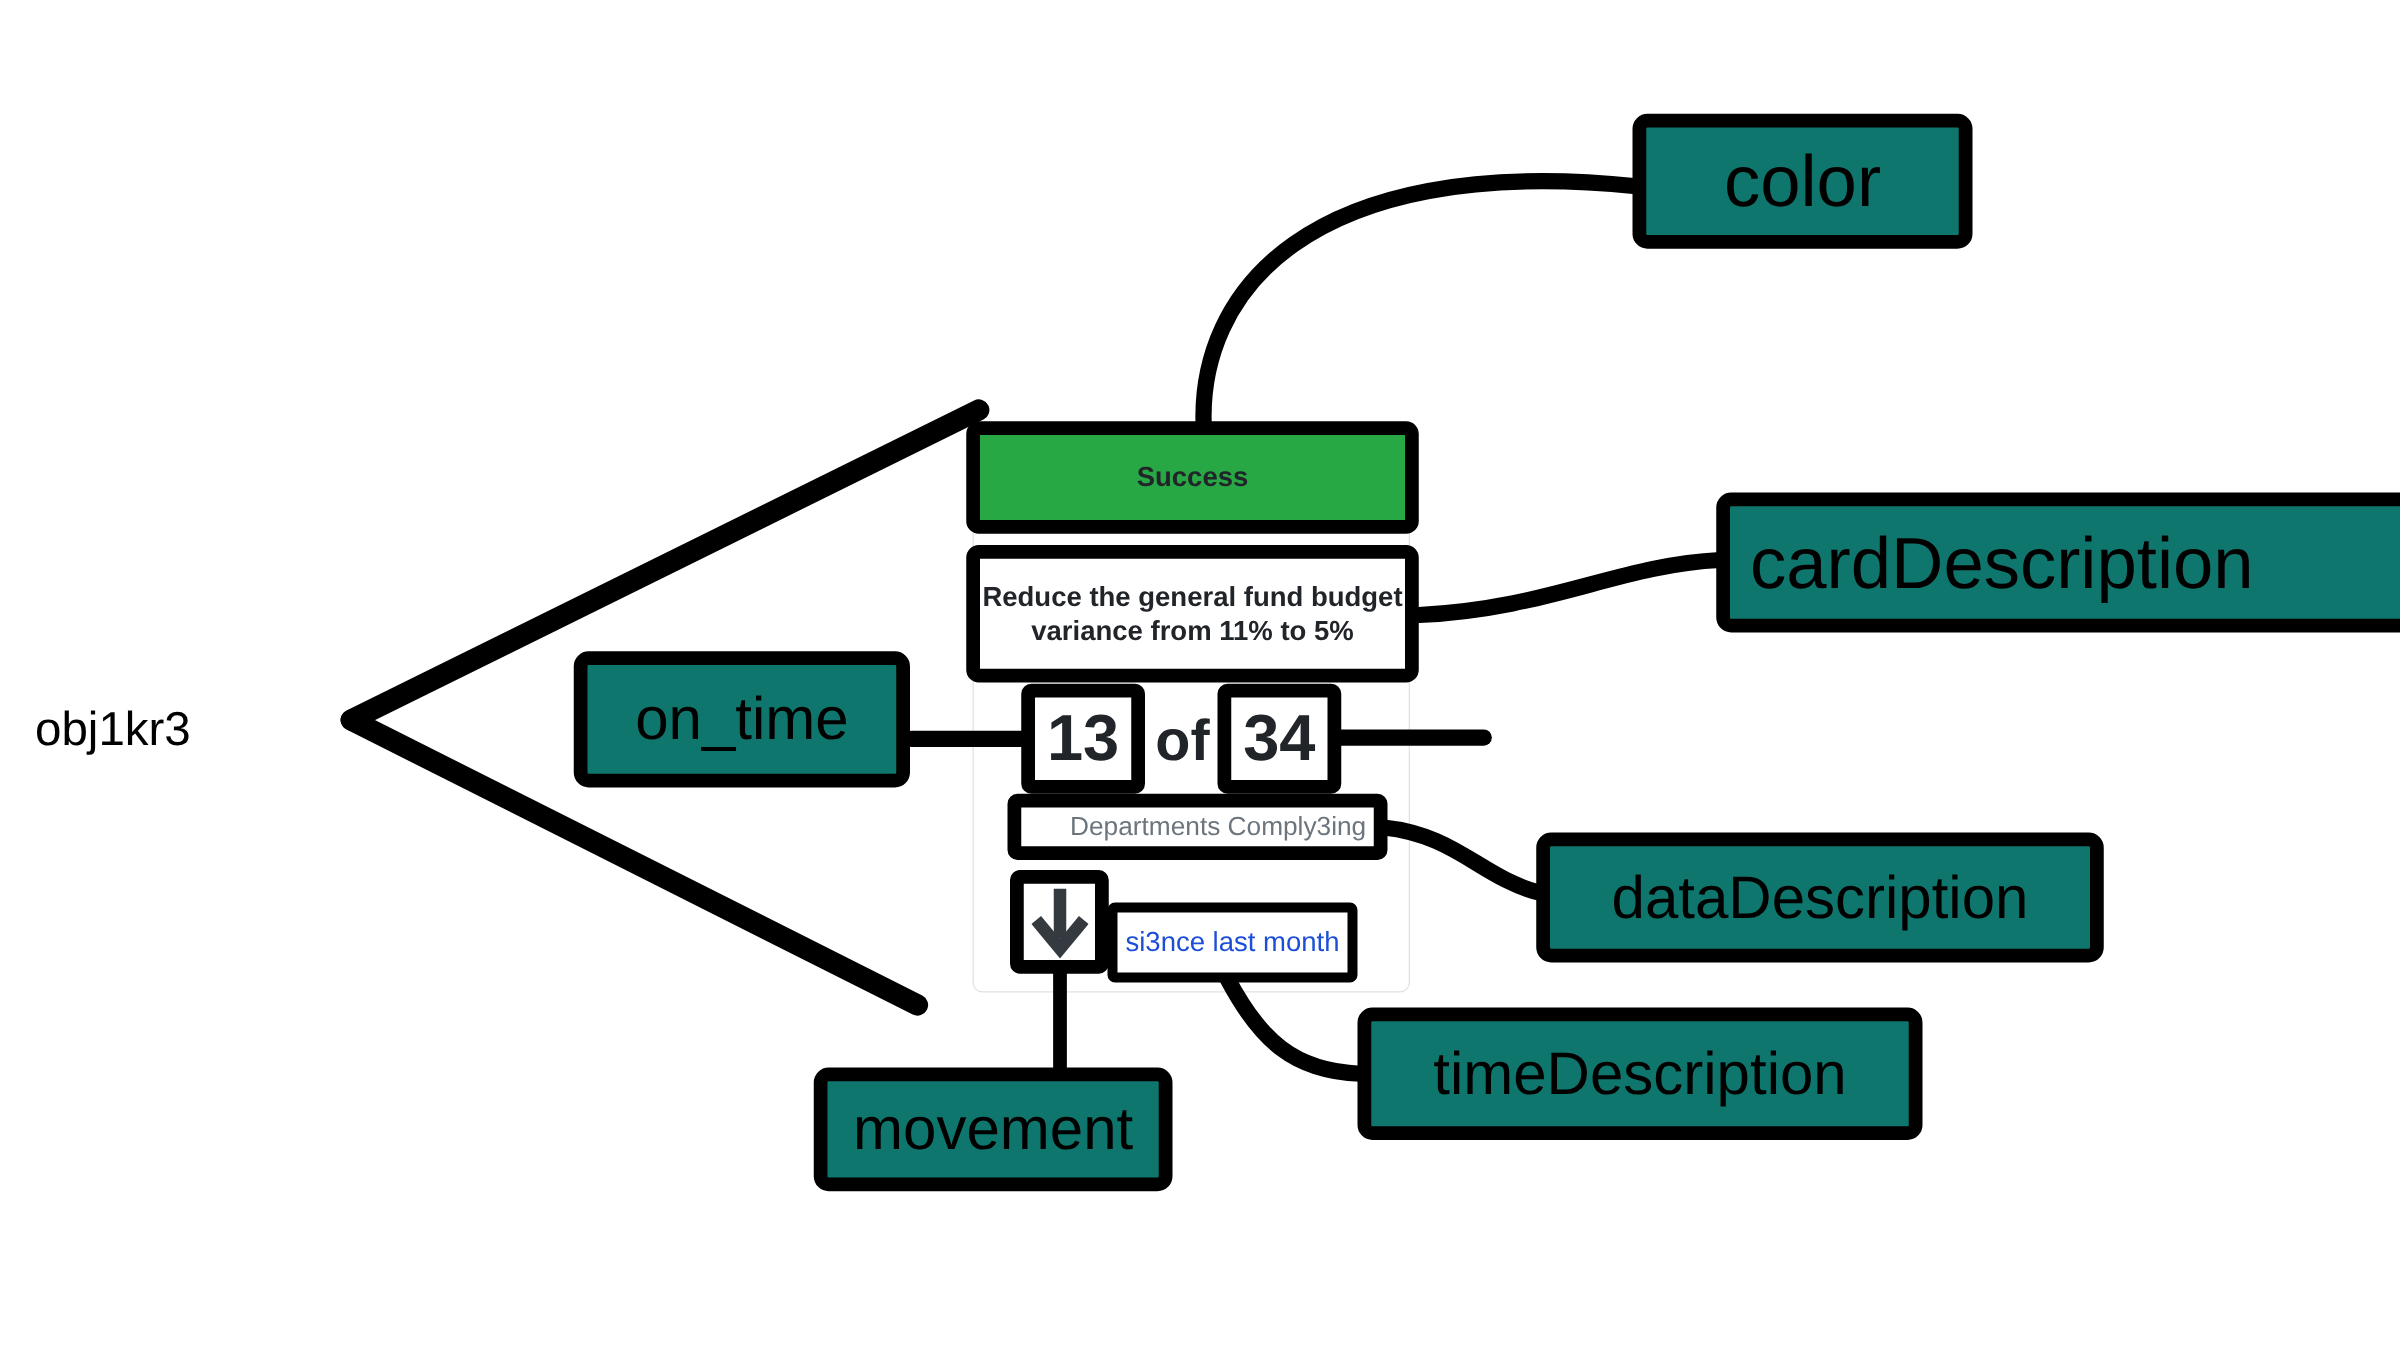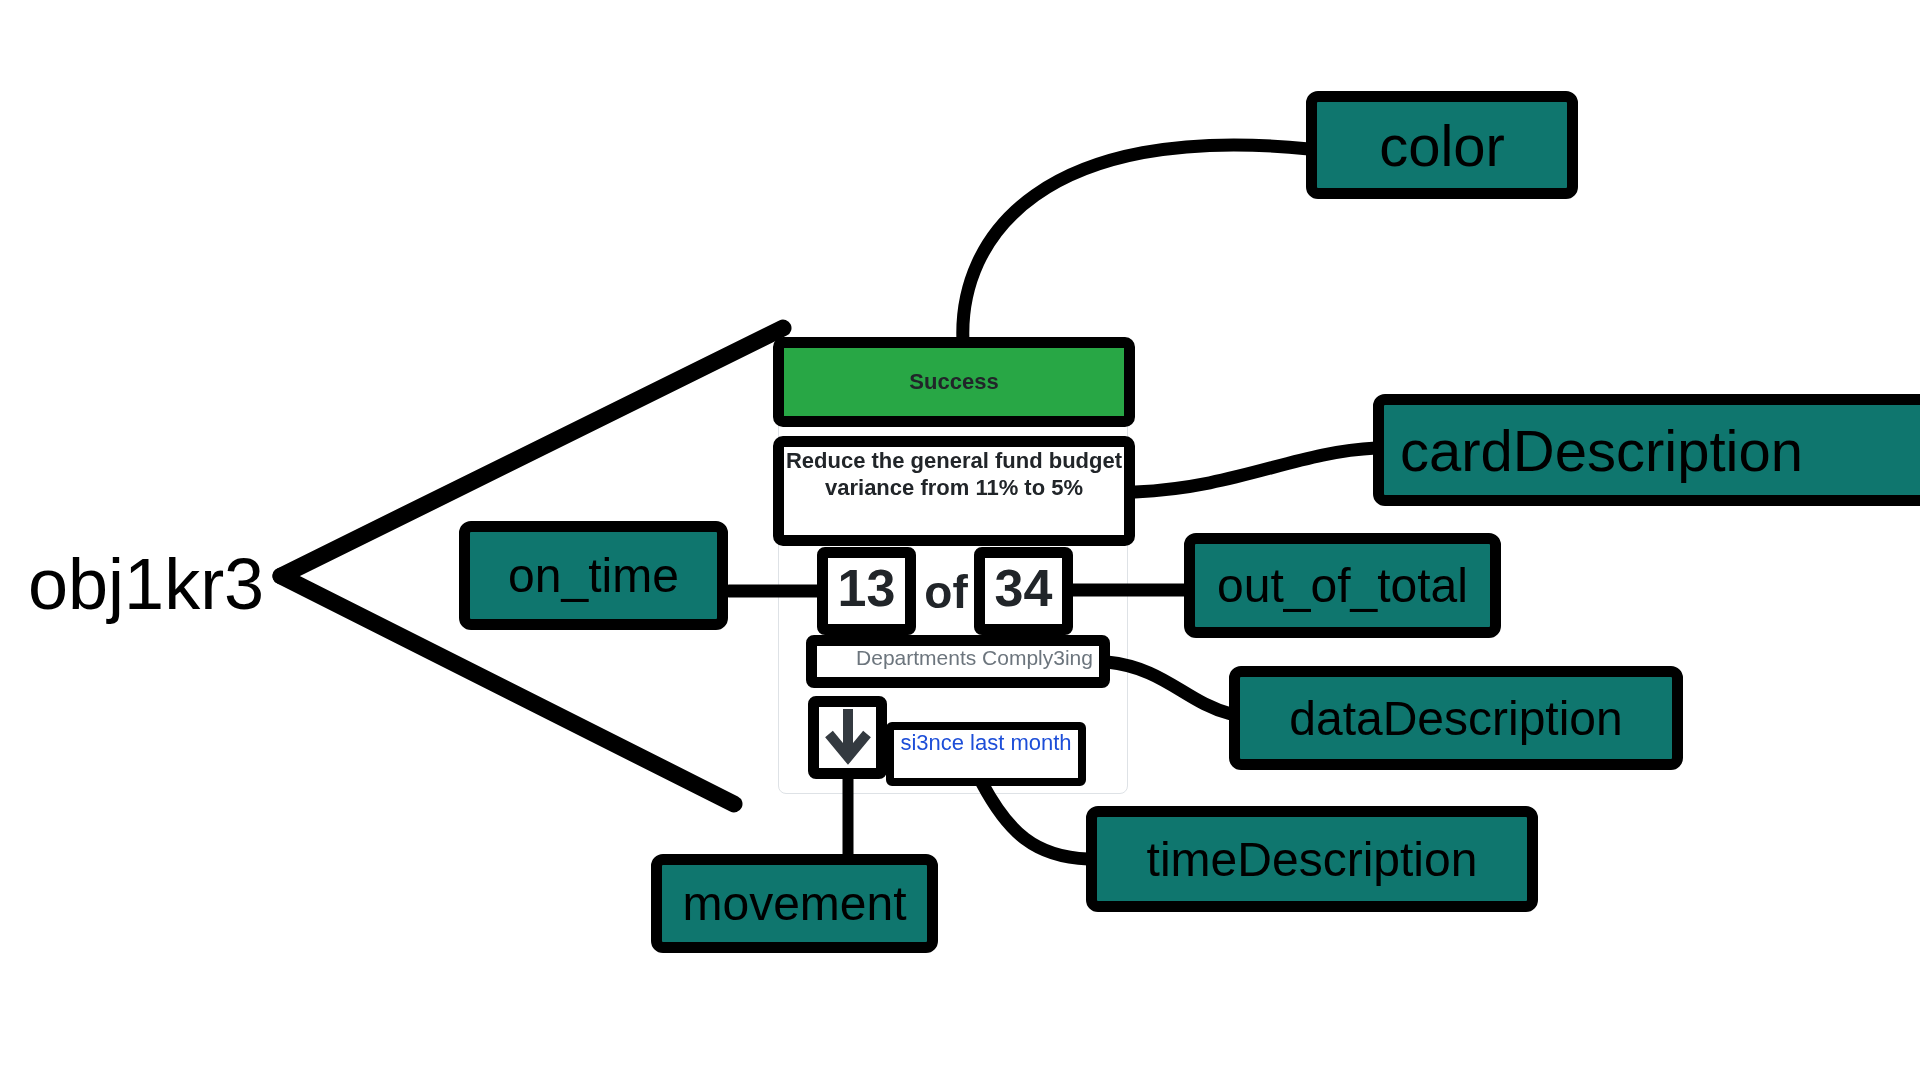--- a/index.html
+++ b/index.html
@@ -34,21 +34,21 @@
   }
   
   .hl {
     position: absolute;
     border: 11px solid #000;
     border-radius: 10px;
     background: #ffffff;
     box-sizing: border-box;
     z-index: 2;
     display: flex;
-    align-items: flex-start;
+    align-items: center;
     justify-content: center;
   }
   .hl-status { left: 773px; top: 337px; width: 362px; height: 90px; padding: 0; }
   .status-banner {
     width: 100%; height: 100%;
     background: #28a745;
     display: flex; align-items: center; justify-content: center;
     font-size: 22px; font-weight: 700; color: #212529;
   }
   .hl-desc { left: 773px; top: 436px; width: 362px; height: 110px; }
@@ -95,21 +95,21 @@
   .lb-color    { left: 1306px; top: 91px;  width: 272px; height: 108px; }
   .lb-carddesc { left: 1373px; top: 394px; width: 562px; height: 112px; justify-content: flex-start; padding-left: 16px; }
   .lb-ontime   { left: 459px;  top: 521px; width: 269px; height: 109px; text-align: right; }
   .lb-outtotal { left: 1184px; top: 533px; width: 317px; height: 105px; }
   .lb-datadesc { left: 1229px; top: 666px; width: 454px; height: 104px; }
   .lb-timedesc { left: 1086px; top: 806px; width: 452px; height: 106px; }
   .lb-movement { left: 651px;  top: 854px; width: 287px; height: 99px; }
   .obj-label {
     position: absolute;
     left: 28px; top: 549px;
-    font-size: 72px; line-height: 70px;
+    font-size: 38px; line-height: 70px;
     color: #000;
     z-index: 3;
   }
 </style>
 </head>
 <body>
 
 <div id="stage">
 
   <svg class="connectors">
@@ -167,23 +167,20 @@
 
   <div class="label-box lb-big lb-color">
     <span>color</span>
   </div>
   <div class="label-box lb-big lb-carddesc">
     <span>cardDescription</span>
   </div>
   <div class="label-box lb-mid lb-ontime">
     <span>on_time</span>
   </div>
-  <div class="label-box lb-mid lb-outtotal">
-    <span>out_of_total</span>
-  </div>
   <div class="label-box lb-mid lb-timedesc">
     <span>timeDescription</span>
   </div>
   <div class="label-box lb-mid lb-datadesc">
     <span>dataDescription</span>
   </div>
   <div class="label-box lb-mid lb-movement">
     <span>movement</span>
   </div>
 

